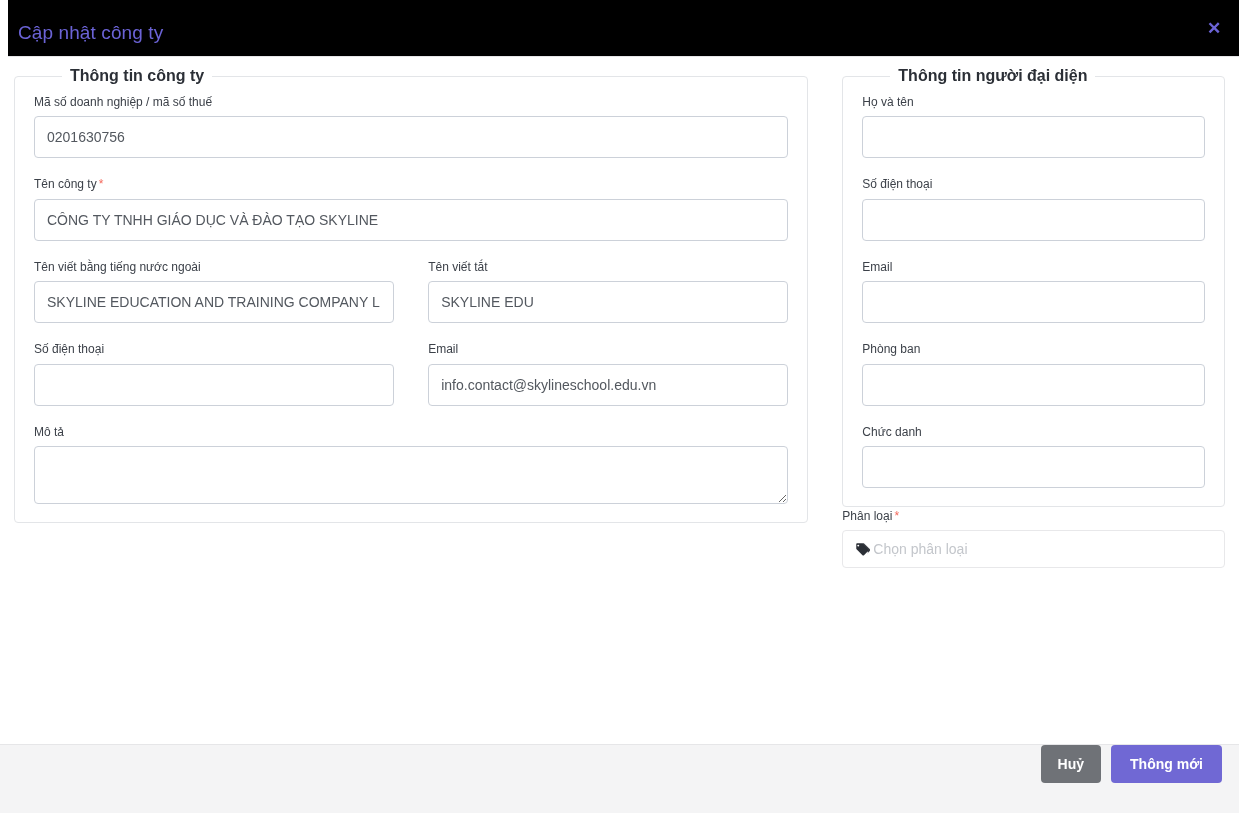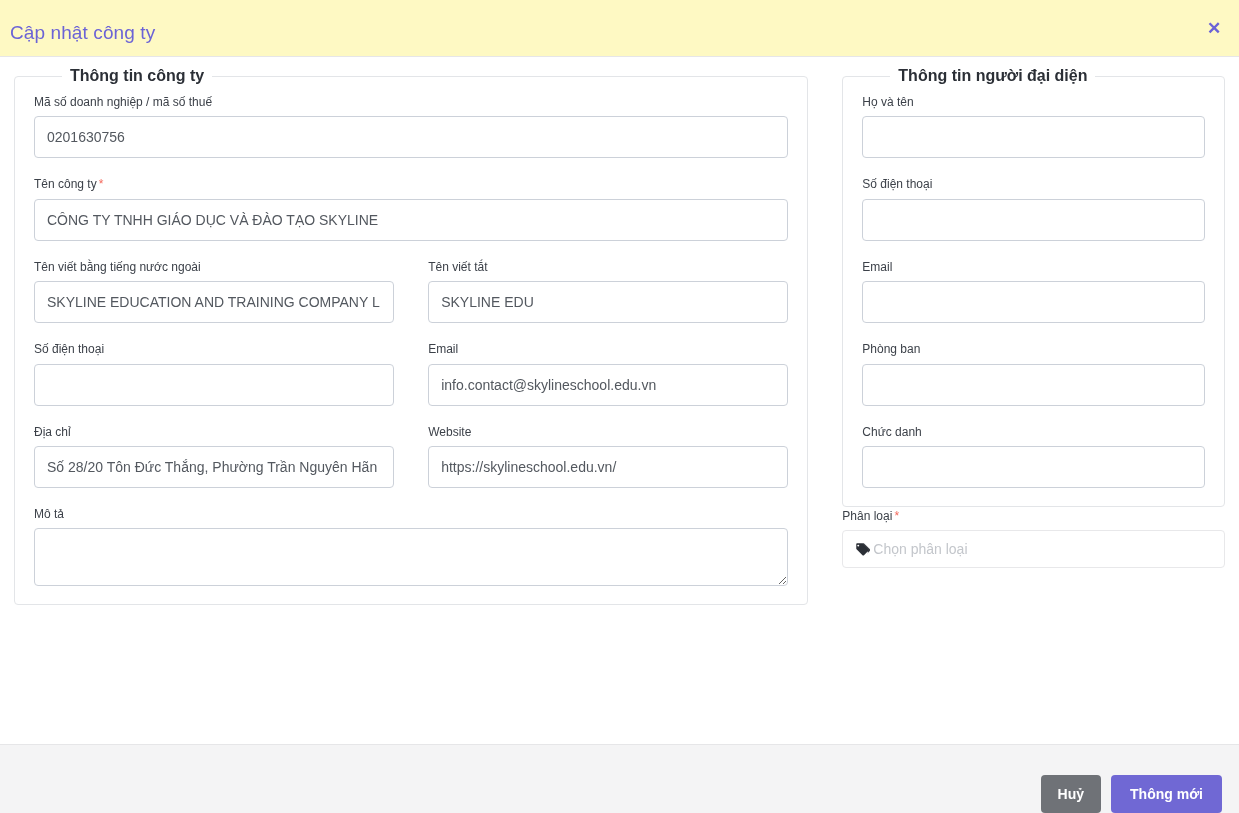--- a/index.html
+++ b/index.html
@@ -17,26 +17,27 @@
     height: 813px;
     background: #ffffff;
     display: flex;
     flex-direction: column;
   }
 
   
   .modal-header {
     height: 57px;
     min-height: 57px;
-    background: #fef9c3;
+    background: #000000;
     border-bottom: 1px solid #e6e6e8;
     display: flex;
     align-items: center;
     padding: 8px 16px 0 10px;
     position: relative;
+    margin-left: 8px;
   }
   .modal-title {
     font-size: 19px;
     font-weight: 400;
     color: #6b63d6;
     letter-spacing: .1px;
     line-height: 1;
   }
   .close-btn {
     position: absolute;
@@ -143,21 +144,21 @@
   .tag-icon { flex: 0 0 auto; display: flex; color: #2b2f36; }
   .tag-ph { font-size: 14px; color: #c3c6cb; }
 
   
   .modal-footer {
     height: 69px;
     min-height: 69px;
     background: #f4f4f5;
     border-top: 1px solid #e6e6e8;
     display: flex;
-    align-items: flex-end;
+    align-items: flex-start;
     justify-content: flex-end;
     gap: 10px;
     padding: 0 17px;
   }
   .btn {
     border: none;
     border-radius: 4px;
     font-family: inherit;
     font-size: 14px;
     font-weight: bold;
@@ -212,30 +213,20 @@
             <div class="field">
               <label class="flabel">Số điện thoại</label>
               <input class="inp" type="text" value="" style="">
             </div>
             <div class="field">
               <label class="flabel">Email</label>
               <input class="inp" type="text" value="info.contact@skylineschool.edu.vn" style="">
             </div>
           </div>
 
-          <div class="row2">
-            <div class="field">
-              <label class="flabel">Địa chỉ</label>
-              <input class="inp" type="text" value="Số 28/20 Tôn Đức Thắng, Phường Trần Nguyên Hãn" style="">
-            </div>
-            <div class="field">
-              <label class="flabel">Website</label>
-              <input class="inp" type="text" value="https://skylineschool.edu.vn/" style="">
-            </div>
-          </div>
 
           <div class="field">
             <label class="flabel">Mô tả</label>
             <textarea class="inp" placeholder="" style=""></textarea>
           </div>
 
         </fieldset>
       </div>
 
       <div class="col-right">

